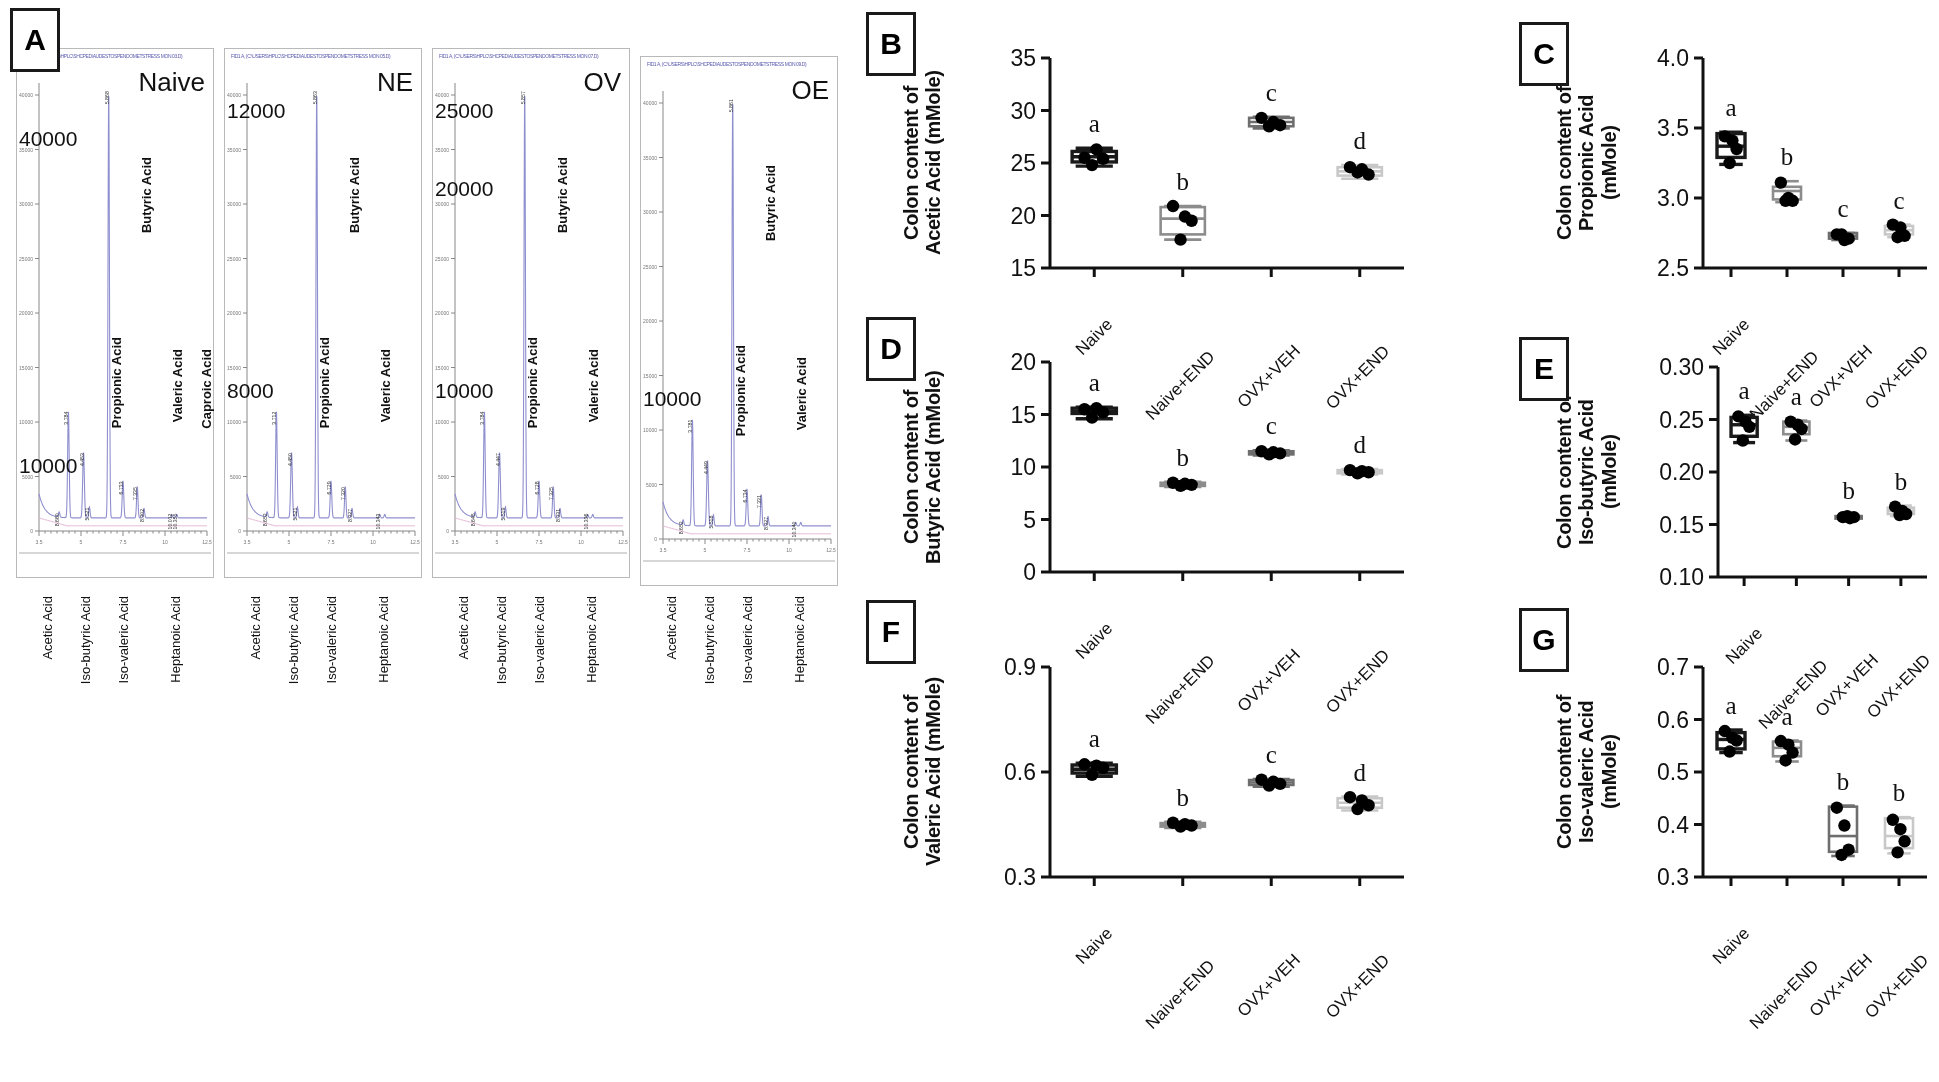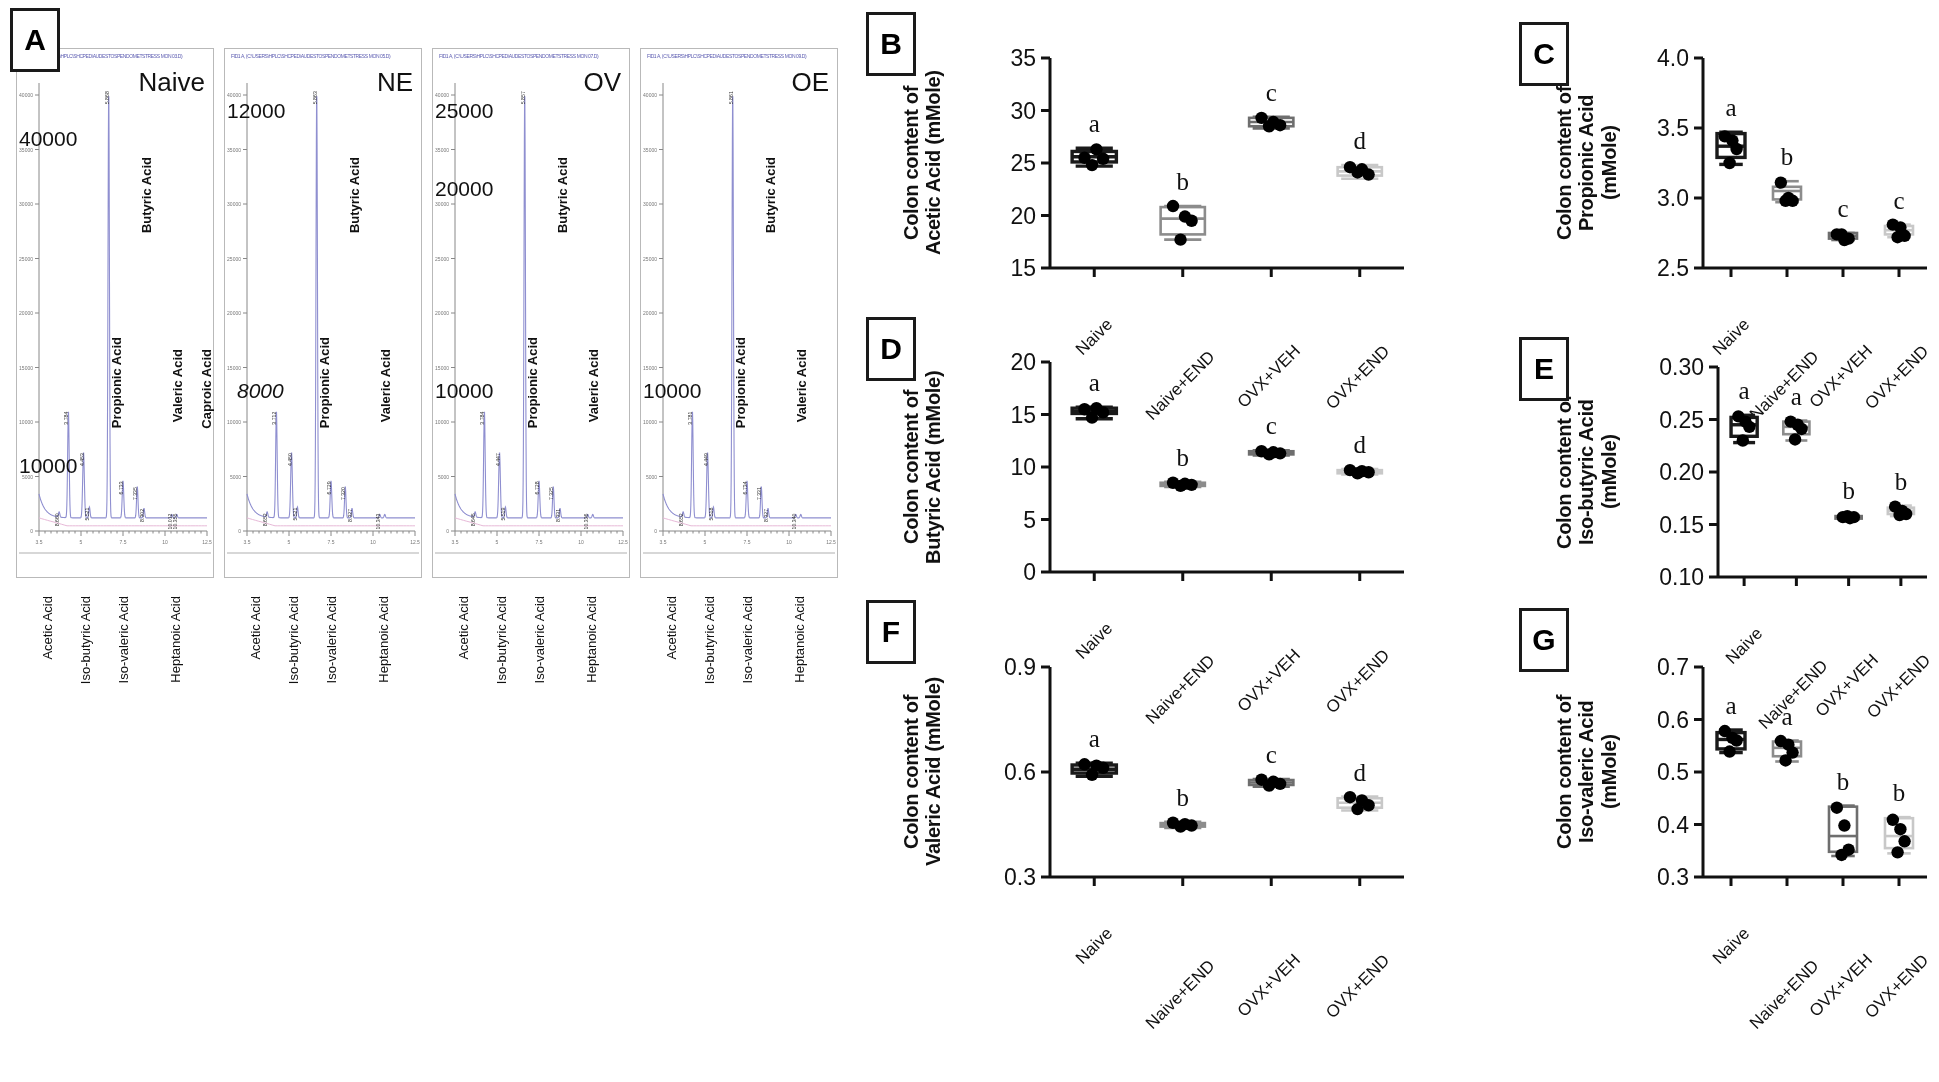--- a/index.html
+++ b/index.html
@@ -273,21 +273,21 @@
         <text x="66.52000000000001" y="400.6" font-size="5.2" fill="#333" text-anchor="middle" font-family="Liberation Sans, sans-serif" transform="rotate(-90 66.52000000000001 400.6)">4.450</text>
         <text x="72.4" y="455.1" font-size="5.2" fill="#333" text-anchor="middle" font-family="Liberation Sans, sans-serif" transform="rotate(-90 72.4 455.1)">5.521</text>
         <text x="91.72" y="38.72000000000003" font-size="5.2" fill="#333" text-anchor="middle" font-family="Liberation Sans, sans-serif" transform="rotate(-90 91.72 38.72000000000003)">5.863</text>
         <text x="106" y="428.94" font-size="5.2" fill="#333" text-anchor="middle" font-family="Liberation Sans, sans-serif" transform="rotate(-90 106 428.94)">6.729</text>
         <text x="120.28" y="434.608" font-size="5.2" fill="#333" text-anchor="middle" font-family="Liberation Sans, sans-serif" transform="rotate(-90 120.28 434.608)">7.320</text>
         <text x="127" y="456.408" font-size="5.2" fill="#333" text-anchor="middle" font-family="Liberation Sans, sans-serif" transform="rotate(-90 127 456.408)">8.327</text>
         <text x="42.16" y="460.768" font-size="5.2" fill="#333" text-anchor="middle" font-family="Liberation Sans, sans-serif" transform="rotate(-90 42.16 460.768)">8.652</text>
         <text x="154.72" y="462.512" font-size="5.2" fill="#333" text-anchor="middle" font-family="Liberation Sans, sans-serif" transform="rotate(-90 154.72 462.512)">10.343</text>
       </svg>
       <div class="chrom-scale" style="left: 2px; top: 50px;">12000</div>
-      <div class="chrom-scale" style="left: 12px; top: 330px; font-style: italic;">8000</div>
+      <div class="chrom-scale" style="left: 2px; top: 330px;">8000</div>
       <div class="peaklabel" style="left: 122px; top: 108px;">Butyric Acid</div>
       <div class="peaklabel" style="left: 92px; top: 288px;">Propionic Acid</div>
       <div class="peaklabel" style="left: 153px; top: 300px;">Valeric Acid</div>
     </div>
     <div class="xlabel-a" style="left: 232px; top: 548px;">Acetic Acid</div>
     <div class="xlabel-a" style="left: 270px; top: 548px;">Iso-butyric Acid</div>
     <div class="xlabel-a" style="left: 308px; top: 548px;">Iso-valeric Acid</div>
     <div class="xlabel-a" style="left: 360px; top: 548px;">Heptanoic Acid</div>
     <div class="chrom" style="left: 416px;">
       <div class="chrom-header">FID1 A, (C:\USERS\HPLC\SHCPED\AUDESTOSPENDOMETSTRESS MON 07.D)</div>
@@ -364,21 +364,21 @@
       <div class="chrom-scale" style="left: 2px; top: 128px;">20000</div>
       <div class="chrom-scale" style="left: 2px; top: 330px;">10000</div>
       <div class="peaklabel" style="left: 122px; top: 108px;">Butyric Acid</div>
       <div class="peaklabel" style="left: 92px; top: 288px;">Propionic Acid</div>
       <div class="peaklabel" style="left: 153px; top: 300px;">Valeric Acid</div>
     </div>
     <div class="xlabel-a" style="left: 440px; top: 548px;">Acetic Acid</div>
     <div class="xlabel-a" style="left: 478px; top: 548px;">Iso-butyric Acid</div>
     <div class="xlabel-a" style="left: 516px; top: 548px;">Iso-valeric Acid</div>
     <div class="xlabel-a" style="left: 568px; top: 548px;">Heptanoic Acid</div>
-    <div class="chrom" style="left: 624px;">
+    <div class="chrom" style="left: 624px; margin-top: 8px;">
       <div class="chrom-header">FID1 A, (C:\USERS\HPLC\SHCPED\AUDESTOSPENDOMETSTRESS MON 09.D)</div>
       <div class="chrom-title">OE</div>
       <svg width="196" height="520" class="chrom-svg">
         <line x1="22" y1="24" x2="22" y2="472" stroke="#888" stroke-width="1"></line>
         <line x1="18" y1="472" x2="22" y2="472" stroke="#888" stroke-width="1"></line>
         <text x="16" y="474.4" font-size="5" fill="#777" text-anchor="end" font-family="Liberation Sans, sans-serif">0</text>
         <line x1="18" y1="417.5" x2="22" y2="417.5" stroke="#888" stroke-width="1"></line>
         <text x="16" y="419.9" font-size="5" fill="#777" text-anchor="end" font-family="Liberation Sans, sans-serif">5000</text>
         <line x1="18" y1="363" x2="22" y2="363" stroke="#888" stroke-width="1"></line>
         <text x="16" y="365.4" font-size="5" fill="#777" text-anchor="end" font-family="Liberation Sans, sans-serif">10000</text>

